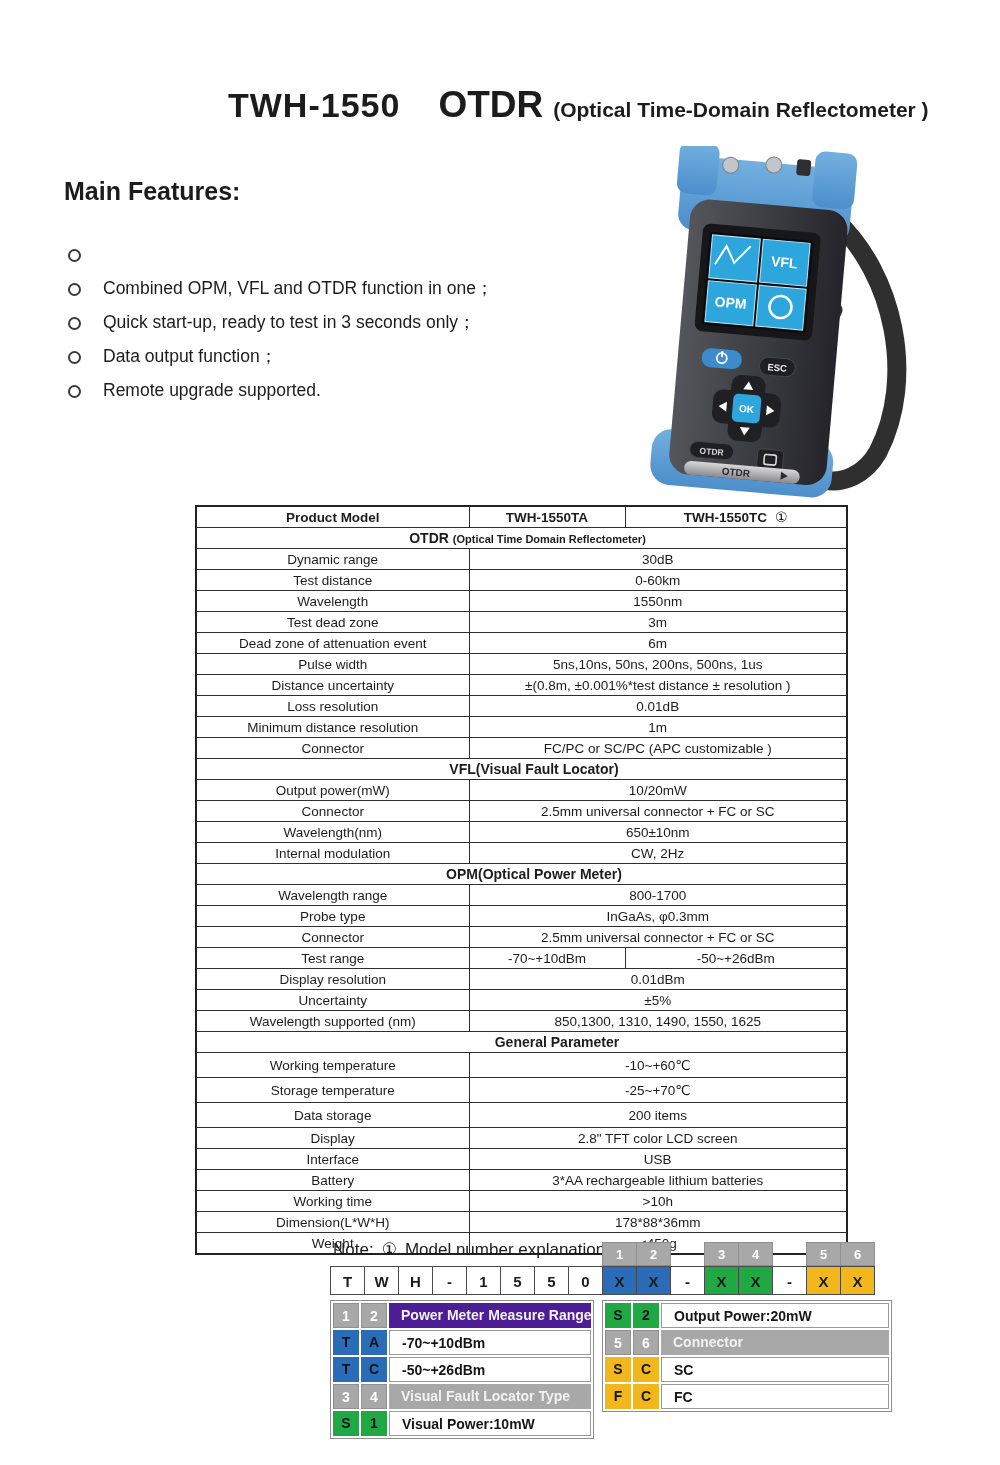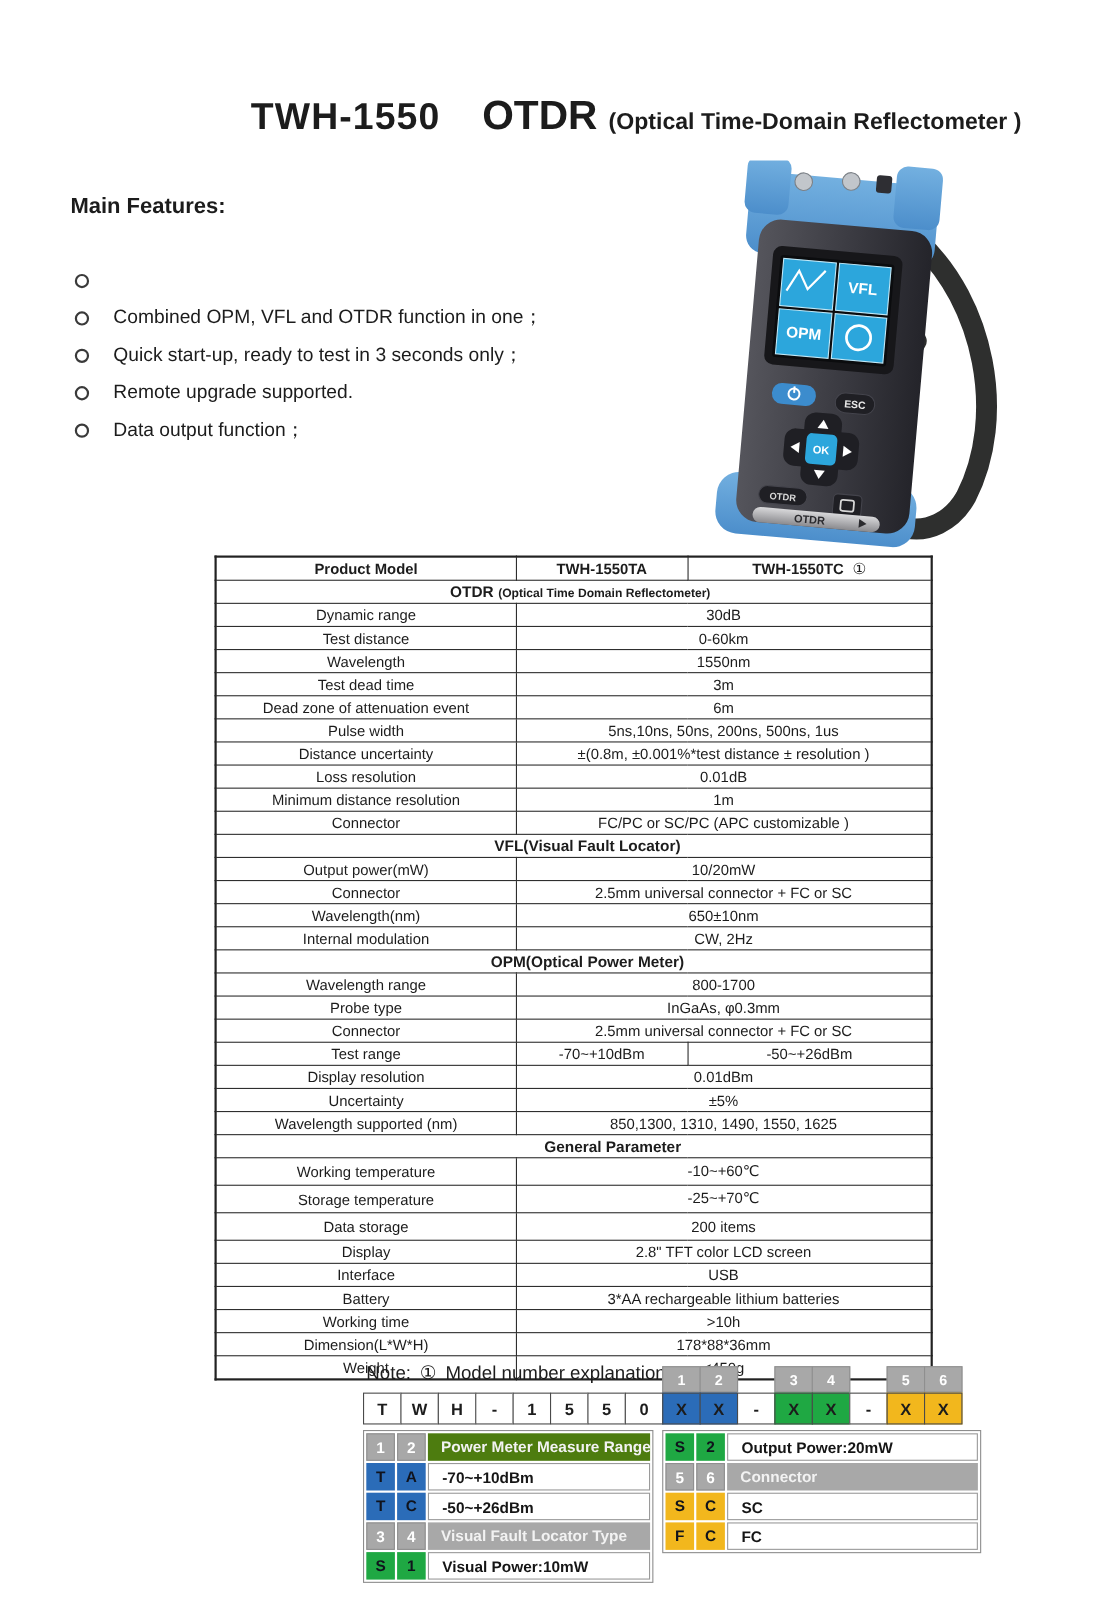--- a/index.html
+++ b/index.html
@@ -7,21 +7,21 @@
        font-family:"Liberation Sans","DejaVu Sans",sans-serif;color:#1c1c1c;}
   .abs{position:absolute;}
 
   
   .title-line{left:228px;top:84px;display:flex;align-items:baseline;white-space:nowrap;}
   .t-model{font-size:34px;font-weight:bold;letter-spacing:1px;}
   .t-prod{font-size:37px;font-weight:bold;margin-left:38px;}
   .t-sub{font-size:21px;font-weight:bold;margin-left:10px;}
 
   
-  .feat-head{left:64px;top:177px;font-size:20px;font-weight:bold;}
+  .feat-head{left:64px;top:177px;font-size:25px;font-weight:bold;}
   .feat-list{left:64px;top:243px;}
   .feat-item{display:flex;align-items:flex-start;height:34px;}
   .bullet{width:9px;height:9px;border:2px solid #3a3a3a;border-radius:50%;
           margin:6px 22px 0 4px;flex:none;}
   .feat-text{font-size:17.5px;line-height:23px;}
 
   
   table.spec{left:195px;top:505px;width:651px;border-collapse:collapse;
              table-layout:fixed;border:2px solid #222;position:absolute;}
   table.spec td{border:1px solid #2e2e2e;padding:0 4px;text-align:center;
@@ -81,25 +81,25 @@
     <div class="feat-item">
       <span class="bullet"></span>
       <span class="feat-text">Combined OPM, VFL and OTDR function in one；</span>
     </div>
     <div class="feat-item">
       <span class="bullet"></span>
       <span class="feat-text">Quick start-up, ready to test in 3 seconds only；</span>
     </div>
     <div class="feat-item">
       <span class="bullet"></span>
+      <span class="feat-text">Data output function；</span>
+    </div>
+    <div class="feat-item">
+      <span class="bullet"></span>
       <span class="feat-text">Remote upgrade supported.</span>
-    </div>
-    <div class="feat-item">
-      <span class="bullet"></span>
-      <span class="feat-text">Data output function；</span>
     </div>
   </div>
 
 <div class="abs device-wrap">
 <svg width="330" height="352" viewBox="0 0 330 352">
   <defs>
     <linearGradient id="gBody" x1="0" y1="0" x2="1" y2="0">
       <stop offset="0" stop-color="#55555c"></stop>
           <stop offset="0.55" stop-color="#3a3a41"></stop>
           <stop offset="1" stop-color="#24242a"></stop>
@@ -188,21 +188,21 @@
       </tr>
       <tr>
         <td>Test distance</td>
         <td colspan="2">0-60km</td>
       </tr>
       <tr>
         <td>Wavelength</td>
         <td colspan="2">1550nm</td>
       </tr>
       <tr>
-        <td>Test dead time</td>
+        <td>Test dead zone</td>
         <td colspan="2">3m</td>
       </tr>
       <tr>
         <td>Dead zone of attenuation event</td>
         <td colspan="2">6m</td>
       </tr>
       <tr>
         <td>Pulse width</td>
         <td colspan="2">5ns,10ns, 50ns, 200ns, 500ns, 1us</td>
       </tr>
@@ -342,21 +342,21 @@
     <div class="mc" style="left: 408px; background: rgb(31, 168, 67);">X</div>
     <div class="mc" style="left: 442px;">-</div>
     <div class="mc" style="left: 476px; background: rgb(242, 183, 29);">X</div>
     <div class="mc" style="left: 510px; background: rgb(242, 183, 29);">X</div>
   </div>
 
 <div class="abs legend legend-left" id="legendLeft">
     <div class="lg-row kind-header">
       <div class="lg-cell" style="background: rgb(168, 168, 168);">1</div>
       <div class="lg-cell" style="background: rgb(168, 168, 168);">2</div>
-      <div class="lg-text" style="background: #4d7c0f; text-align: right;">Power Meter Measure Range</div>
+      <div class="lg-text" style="background: #4c1d95; text-align: right;">Power Meter Measure Range</div>
     </div>
     <div class="lg-row kind-value">
       <div class="lg-cell" style="background: rgb(43, 108, 184);">T</div>
       <div class="lg-cell" style="background: rgb(43, 108, 184);">A</div>
       <div class="lg-text">-70~+10dBm</div>
     </div>
     <div class="lg-row kind-value">
       <div class="lg-cell" style="background: rgb(43, 108, 184);">T</div>
       <div class="lg-cell" style="background: rgb(43, 108, 184);">C</div>
       <div class="lg-text">-50~+26dBm</div>

